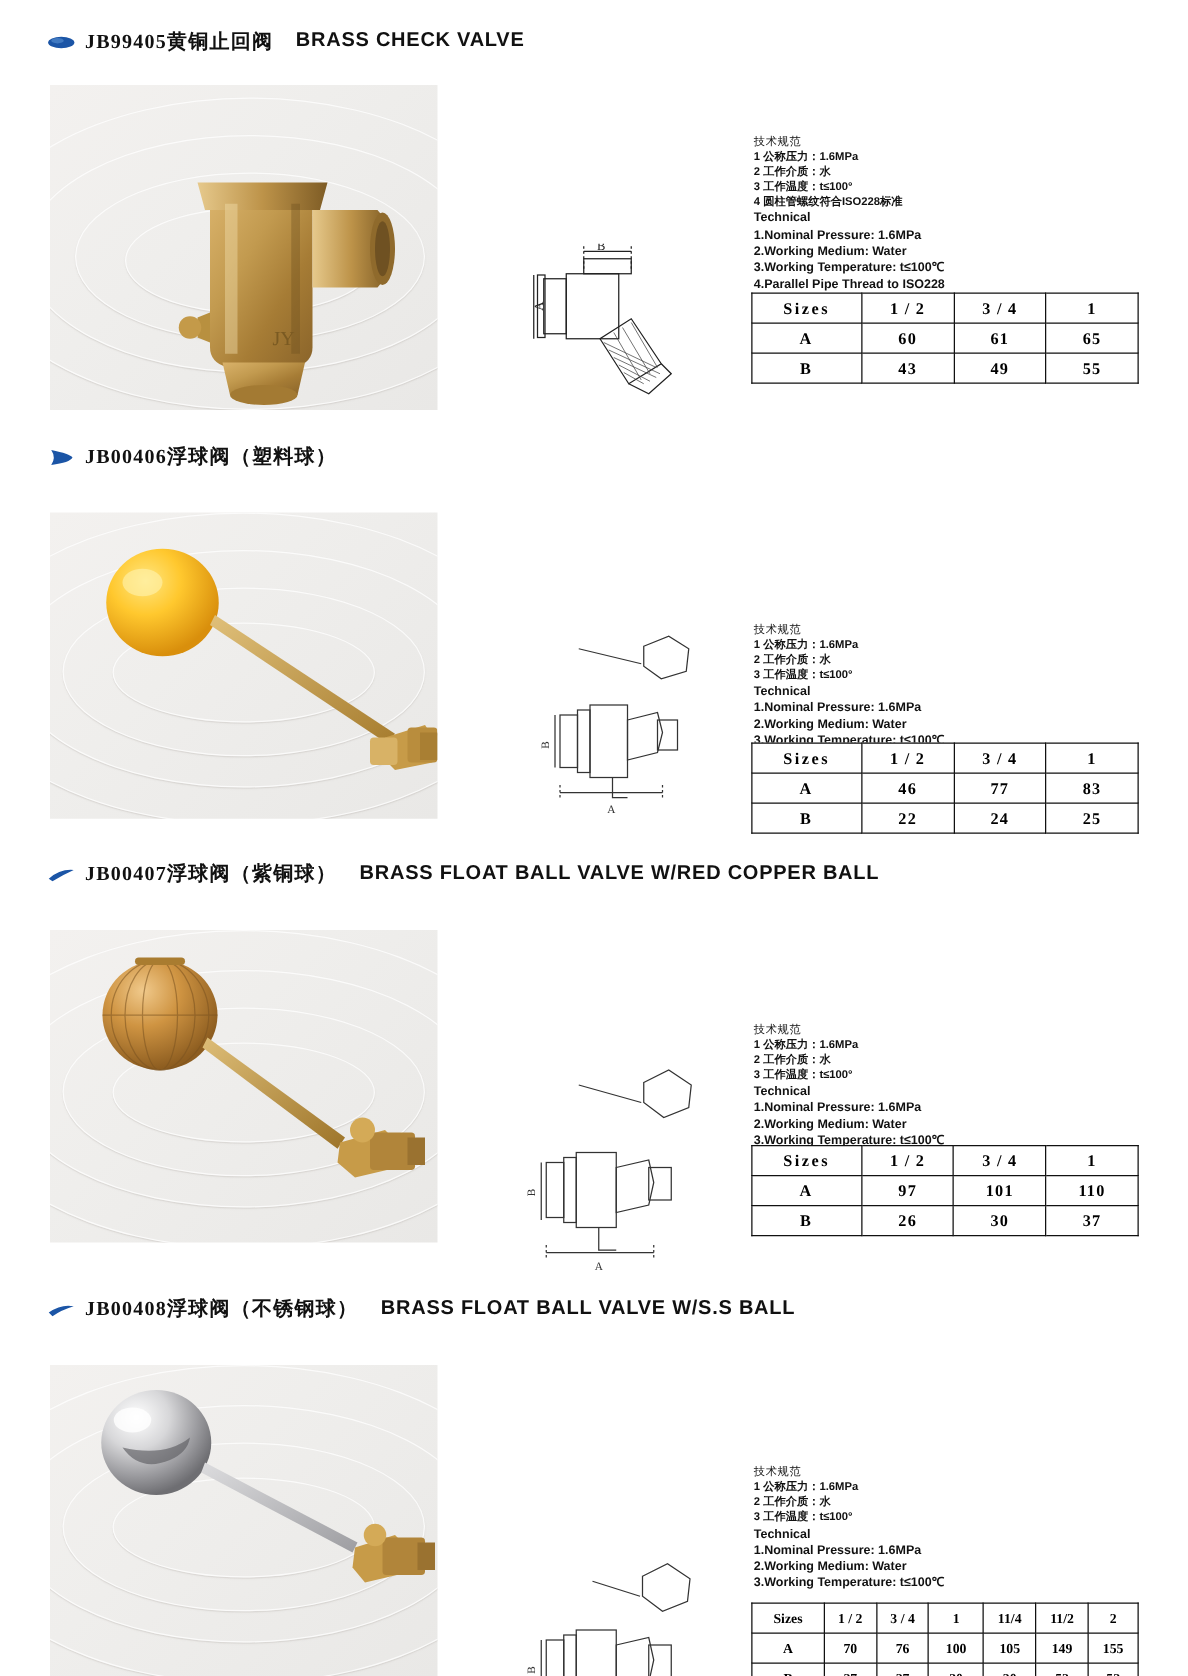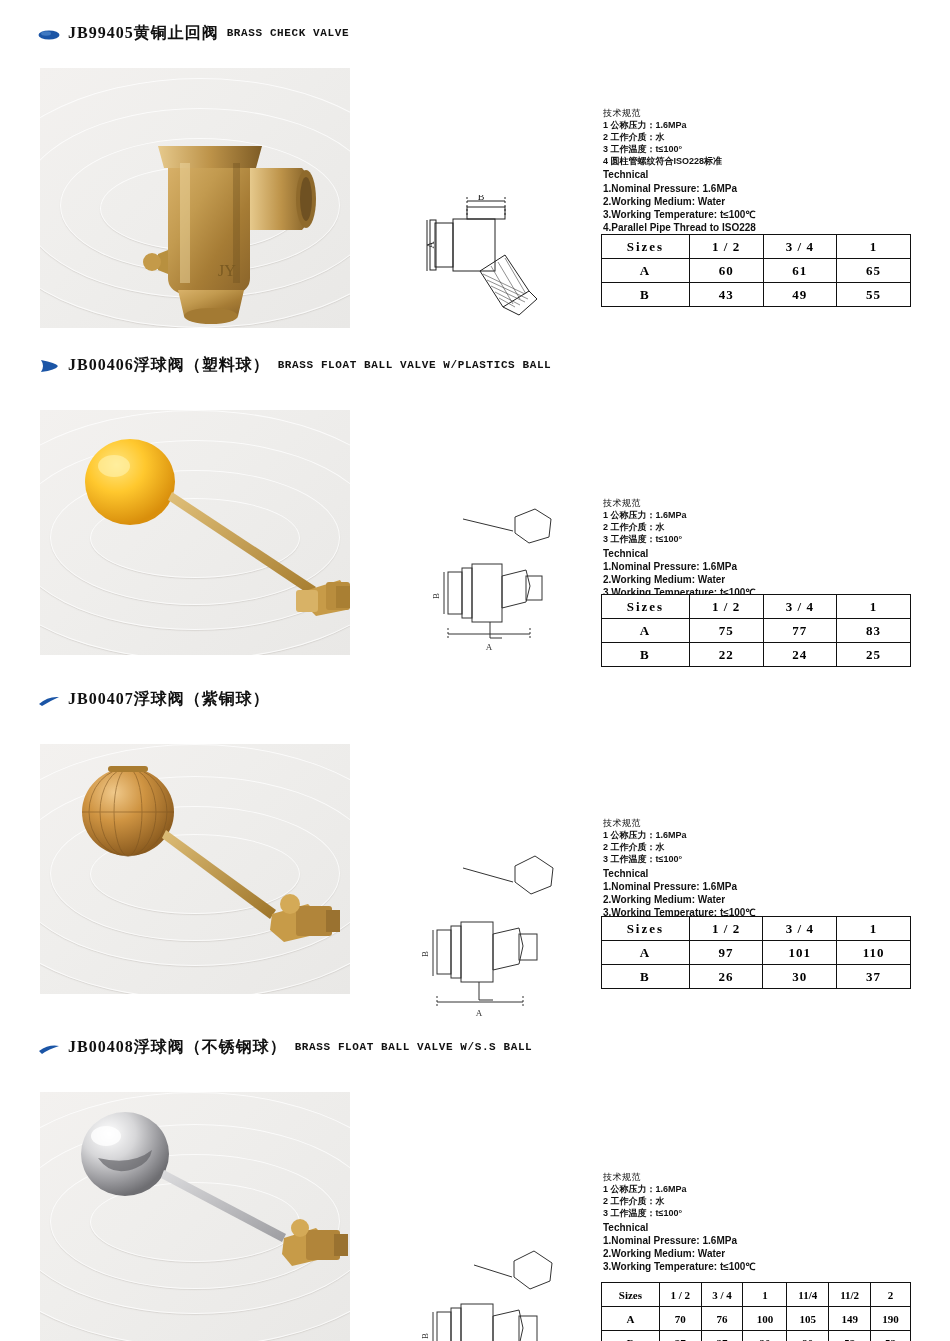--- a/index.html
+++ b/index.html
@@ -30,26 +30,27 @@
   }
   .title-cn {
     font-family: "Liberation Serif", serif;
     font-size: 16px;
     font-weight: 700;
     letter-spacing: 1px;
     color: #111;
     white-space: nowrap;
   }
   .title-en {
-    font-family: Liberation Mono, monospace;
-    font-size: 11px;
+    font-family: Liberation Sans, sans-serif;
+    font-size: 16px;
     font-weight: 700;
     letter-spacing: 0.6px;
     color: #111;
     white-space: nowrap;
+    margin-left: 10px;
   }
 
   
   .row { position: relative; }
 
   .photo {
     position: absolute;
     background: linear-gradient(135deg,#f3f1ef 0%, #efeeec 40%, #e9e8e6 100%);
     overflow: hidden;
   }
@@ -226,21 +227,20 @@
   </div>
 
   <div class="section" style="position:absolute;top:348px;left:0;">
     <div class="heading">
       <span class="bullet">
         <svg width="22" height="14" viewBox="0 0 22 14">
             <path d="M3 1 Q18 4 20 7 Q18 11 3 13 Q7 7 3 1Z" fill="#1b55a6"></path>
           </svg>
       </span>
       <span class="title-cn">JB00406浮球阀（塑料球）</span>
-      <span class="title-en">BRASS FLOAT BALL VALVE W/PLASTICS BALL</span>
     </div>
 
     <div class="row" style="height:260px;">
       <div class="photo" style="left:40px;top:28px;width:310px;height:245px;">
         <div class="ripple" style="left:-70px;top:0px;width:450px;height:250px;"></div>
         <div class="ripple" style="left:-30px;top:30px;width:370px;height:190px;"></div>
         <div class="ripple" style="left:10px;top:60px;width:290px;height:135px;"></div>
         <div class="ripple" style="left:50px;top:88px;width:210px;height:80px;"></div>
         <svg width="310" height="245" viewBox="0 0 310 245" style="position:absolute;left:0;top:0;">
           <defs>
@@ -307,21 +307,21 @@
       <table class="spec" style="left:601px;top:212px;width:310px;">
         <tbody>
             <tr>
           <td class="label" style="width:88px;">Sizes</td>
           <td style="width:74px;">1 / 2</td>
           <td style="width:74px;">3 / 4</td>
           <td style="width:74px;">1</td>
         </tr>
         <tr>
           <td class="label">A</td>
-          <td>75</td>
+          <td>46</td>
           <td>77</td>
           <td>83</td>
         </tr>
         <tr>
           <td class="label">B</td>
           <td>22</td>
           <td>24</td>
           <td>25</td>
         </tr>
       </tbody>
@@ -330,20 +330,21 @@
   </div>
 
   <div class="section" style="position:absolute;top:682px;left:0;">
     <div class="heading">
       <span class="bullet">
         <svg width="22" height="12" viewBox="0 0 22 12">
             <path d="M1 9 Q10 1 21 2 Q12 6 4 11 Z" fill="#1b55a6"></path>
           </svg>
       </span>
       <span class="title-cn">JB00407浮球阀（紫铜球）</span>
+      <span class="title-en">BRASS FLOAT BALL VALVE W/RED COPPER BALL</span>
     </div>
 
     <div class="row" style="height:265px;">
       <div class="photo" style="left:40px;top:28px;width:310px;height:250px;">
         <div class="ripple" style="left:-70px;top:0px;width:450px;height:255px;"></div>
         <div class="ripple" style="left:-30px;top:32px;width:370px;height:190px;"></div>
         <div class="ripple" style="left:10px;top:62px;width:290px;height:135px;"></div>
         <div class="ripple" style="left:50px;top:90px;width:210px;height:80px;"></div>
         <svg width="310" height="250" viewBox="0 0 310 250" style="position:absolute;left:0;top:0;">
           <defs>
@@ -528,21 +529,21 @@
           <td style="width:42px;font-size:11px;letter-spacing:0;">11/2</td>
           <td style="width:40px;font-size:11px;letter-spacing:0;">2</td>
         </tr>
         <tr>
           <td class="label" style="font-size:11px;letter-spacing:0;">A</td>
           <td style="font-size:11px;letter-spacing:0;">70</td>
           <td style="font-size:11px;letter-spacing:0;text-align:center;">76</td>
           <td style="font-size:11px;letter-spacing:0;">100</td>
           <td style="font-size:11px;letter-spacing:0;">105</td>
           <td style="font-size:11px;letter-spacing:0;">149</td>
-          <td style="font-size:11px;letter-spacing:0;">190</td>
+          <td style="font-size:11px;letter-spacing:0;">155</td>
         </tr>
         <tr>
           <td class="label" style="font-size:11px;letter-spacing:0;">B</td>
           <td style="font-size:11px;letter-spacing:0;">27</td>
           <td style="font-size:11px;letter-spacing:0;">27</td>
           <td style="font-size:11px;letter-spacing:0;">30</td>
           <td style="font-size:11px;letter-spacing:0;">30</td>
           <td style="font-size:11px;letter-spacing:0;">52</td>
           <td style="font-size:11px;letter-spacing:0;">52</td>
         </tr>

